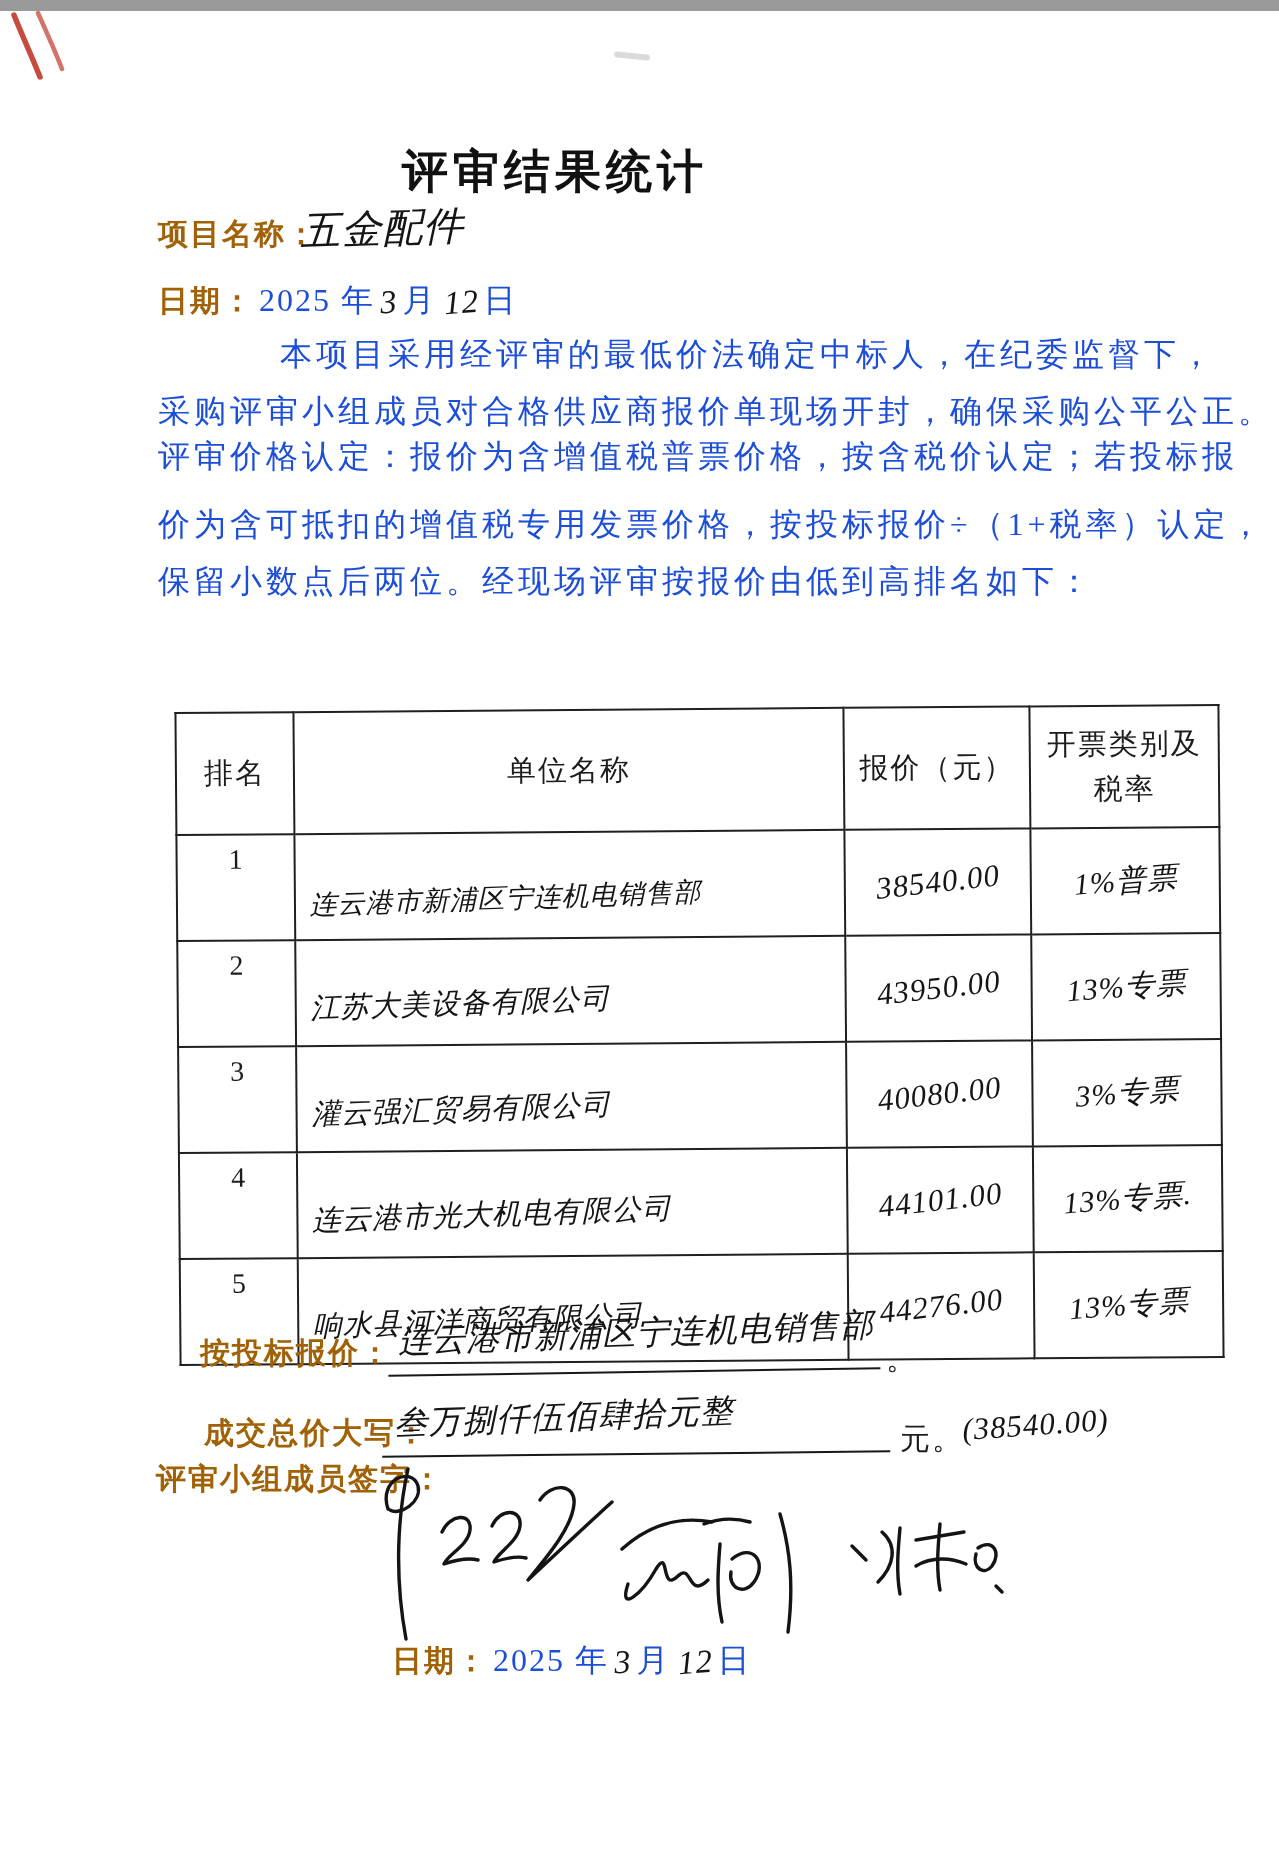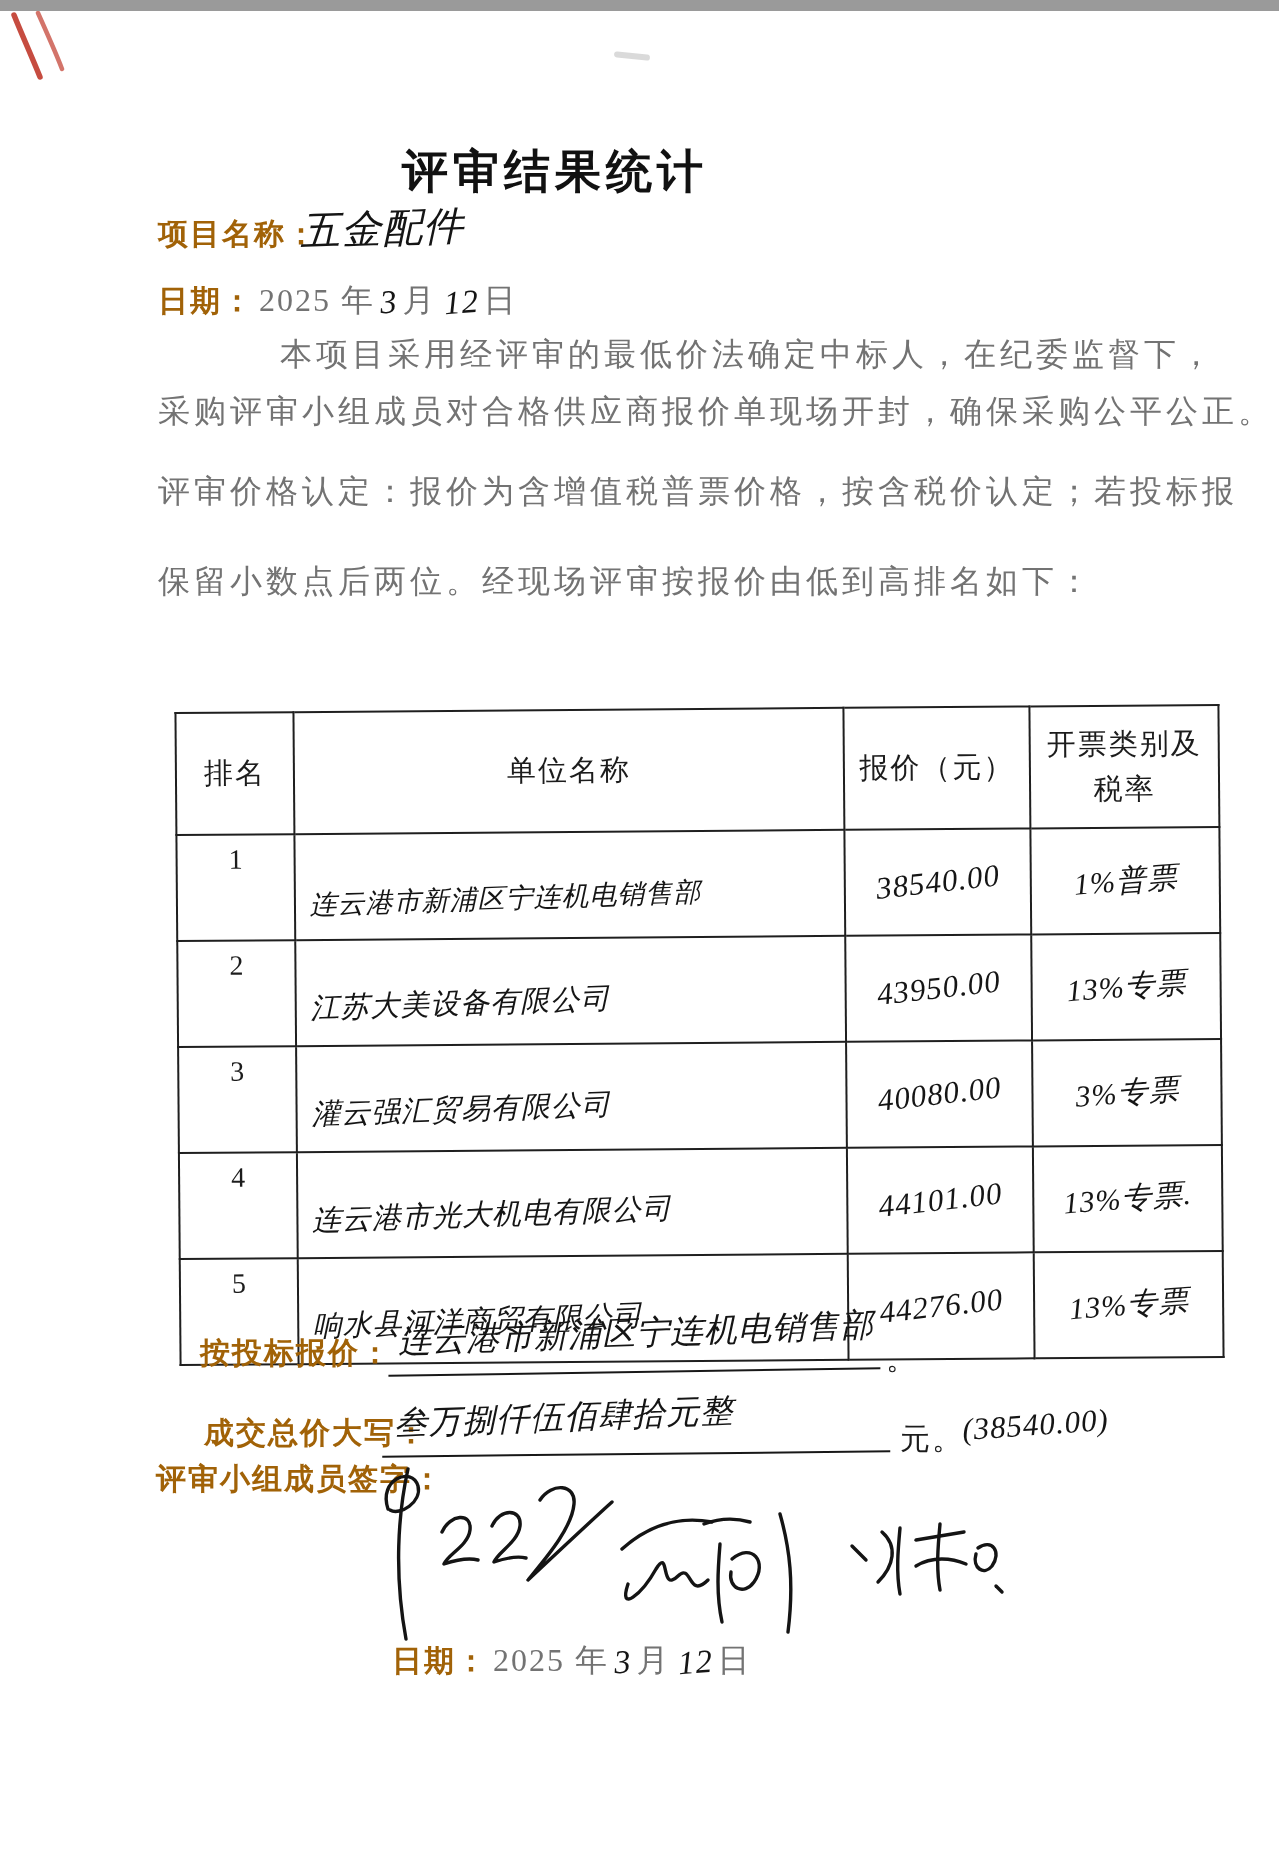--- a/index.html
+++ b/index.html
@@ -12,21 +12,21 @@
   .t-title{
     font-family:"Liberation Sans",sans-serif;font-weight:800;
     font-size:46px;letter-spacing:5px;color:#111;
   }
   .t-label{
     font-family:"Liberation Sans",sans-serif;font-weight:600;
     font-size:30px;letter-spacing:2px;color:#a16207;
   }
   .t-body{
     font-family:"Liberation Serif",serif;font-size:32px;
-    letter-spacing:4px;color:#737373;
+    letter-spacing:4px;color:#1d4ed8;
   }
   .t-print{font-family:"Liberation Serif",serif;color:#1c1c1c;}
   .hw{
     font-family:cursive;font-style:italic;color:#151515;
     letter-spacing:1px;
   }
   .dateline{display:flex;align-items:baseline;gap:5px;}
   .dateline .hw{font-size:33px;position:relative;top:2px;transform:rotate(-4deg);display:inline-block;}
 
   table.res{
@@ -81,21 +81,22 @@
     <span class="t-label">日期：</span>
     <span class="t-body" style="letter-spacing:2px;">2025 年</span>
     <span class="hw">3</span>
     <span class="t-body">月</span>
     <span class="hw">12</span>
     <span class="t-body">日</span>
   </div>
 
   <div class="abs t-body" style="left:158px;top:379px;">采购评审小组成员对合格供应商报价单现场开封，确保采购公平公正。</div>
   <div class="abs t-body" style="left:280px;top:322px;">本项目采用经评审的最低价法确定中标人，在纪委监督下，</div>
-  <div class="abs t-body" style="left:158px;top:459px;">评审价格认定：报价为含增值税普票价格，按含税价认定；若投标报</div>
+  <div class="abs t-body" style="left:158px;top:424px;">评审价格认定：报价为含增值税普票价格，按含税价认定；若投标报</div>
+  <div class="abs t-body" style="left:158px;top:492px;">价为含可抵扣的增值税专用发票价格，按投标报价÷（1+税率）认定，</div>
   <div class="abs t-body" style="left:158px;top:549px;">保留小数点后两位。经现场评审按报价由低到高排名如下：</div>
 
   <table class="res">
     <colgroup>
       <col style="width:118px">
         <col style="width:550px">
         <col style="width:186px">
         <col style="width:189px">
     </colgroup>
     <tbody>

